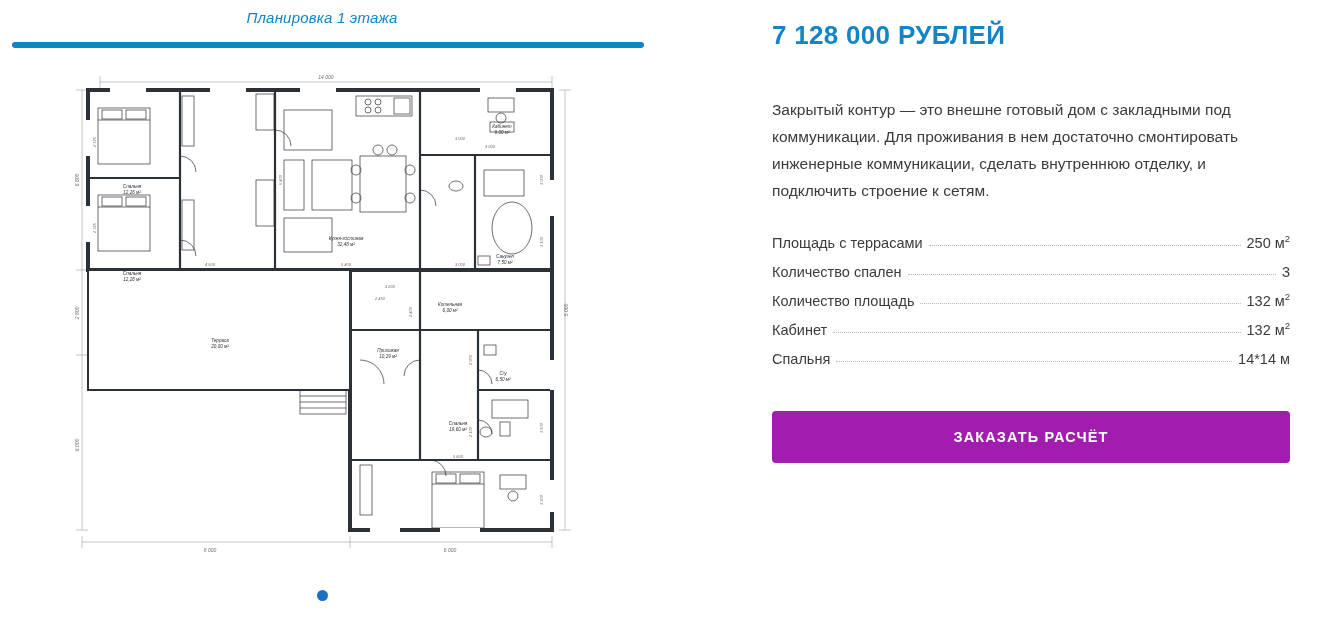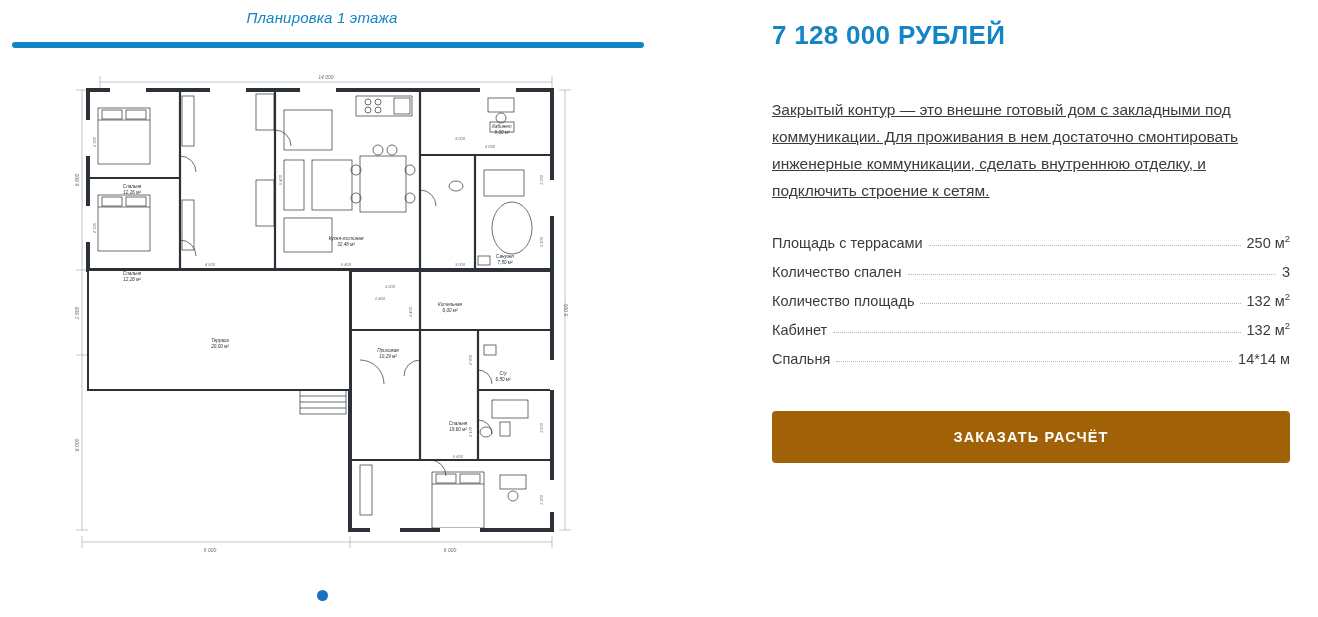--- a/index.html
+++ b/index.html
@@ -96,21 +96,20 @@
     letter-spacing: .3px;
   }
   .description {
     position: absolute;
     left: 0;
     top: 80px;
     width: 480px;
     font-size: 15.5px;
     line-height: 27px;
     color: #3b3b3b;
-    text-decoration: underline;
   }
 
   .specs {
     position: absolute;
     left: 0;
     top: 222px;
     width: 518px;
   }
   .spec-row {
     display: flex;
@@ -138,21 +137,21 @@
     font-size: 9.5px;
     vertical-align: super;
   }
 
   .cta-button {
     position: absolute;
     left: 0;
     top: 411px;
     width: 518px;
     height: 52px;
-    background: #a16207;
+    background: #a21caf;
     border: none;
     border-radius: 4px;
     color: #ffffff;
     font-size: 14.5px;
     font-weight: bold;
     letter-spacing: 1.1px;
     cursor: pointer;
     font-family: "Liberation Sans", sans-serif;
   }
 

